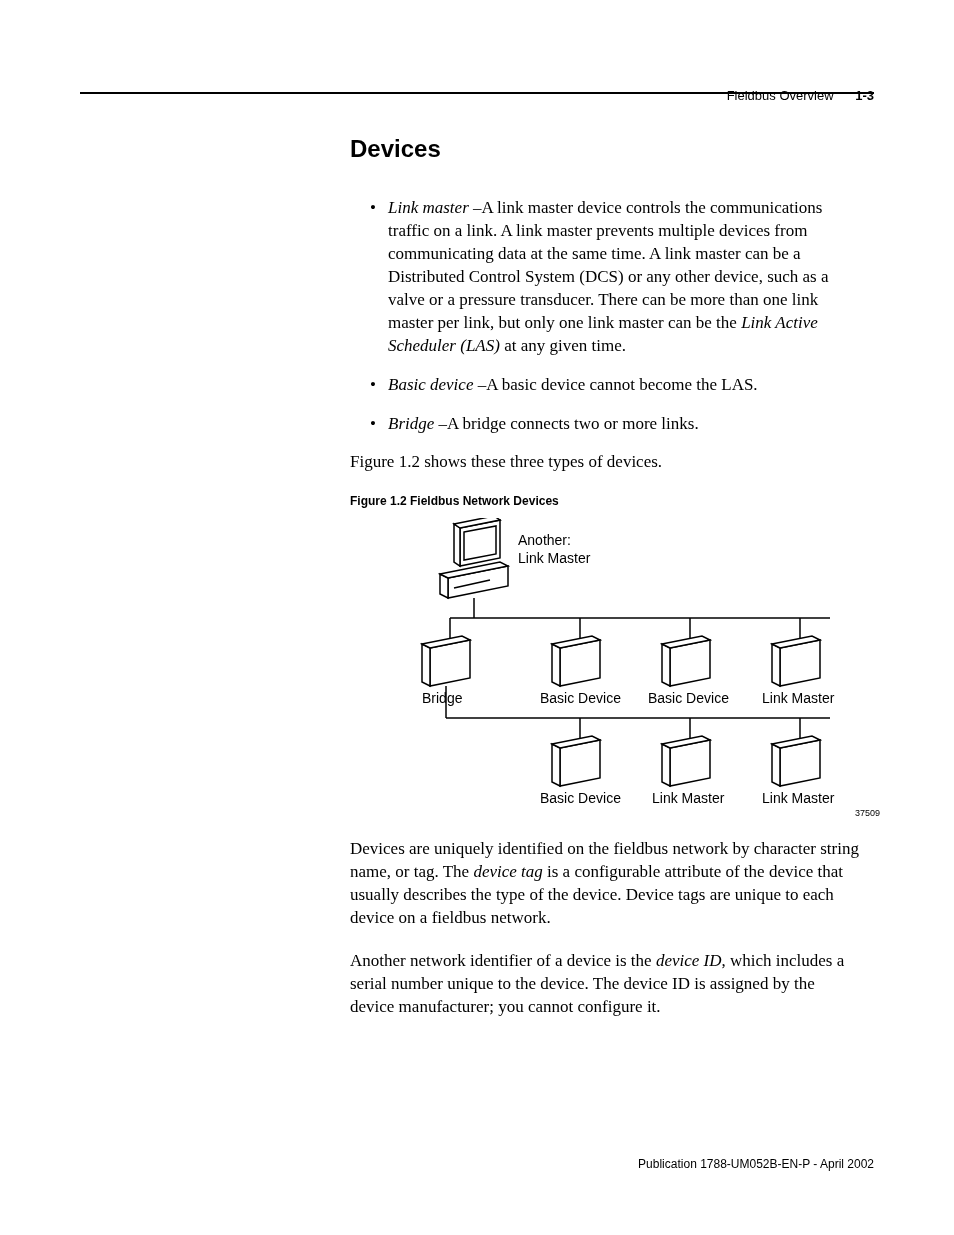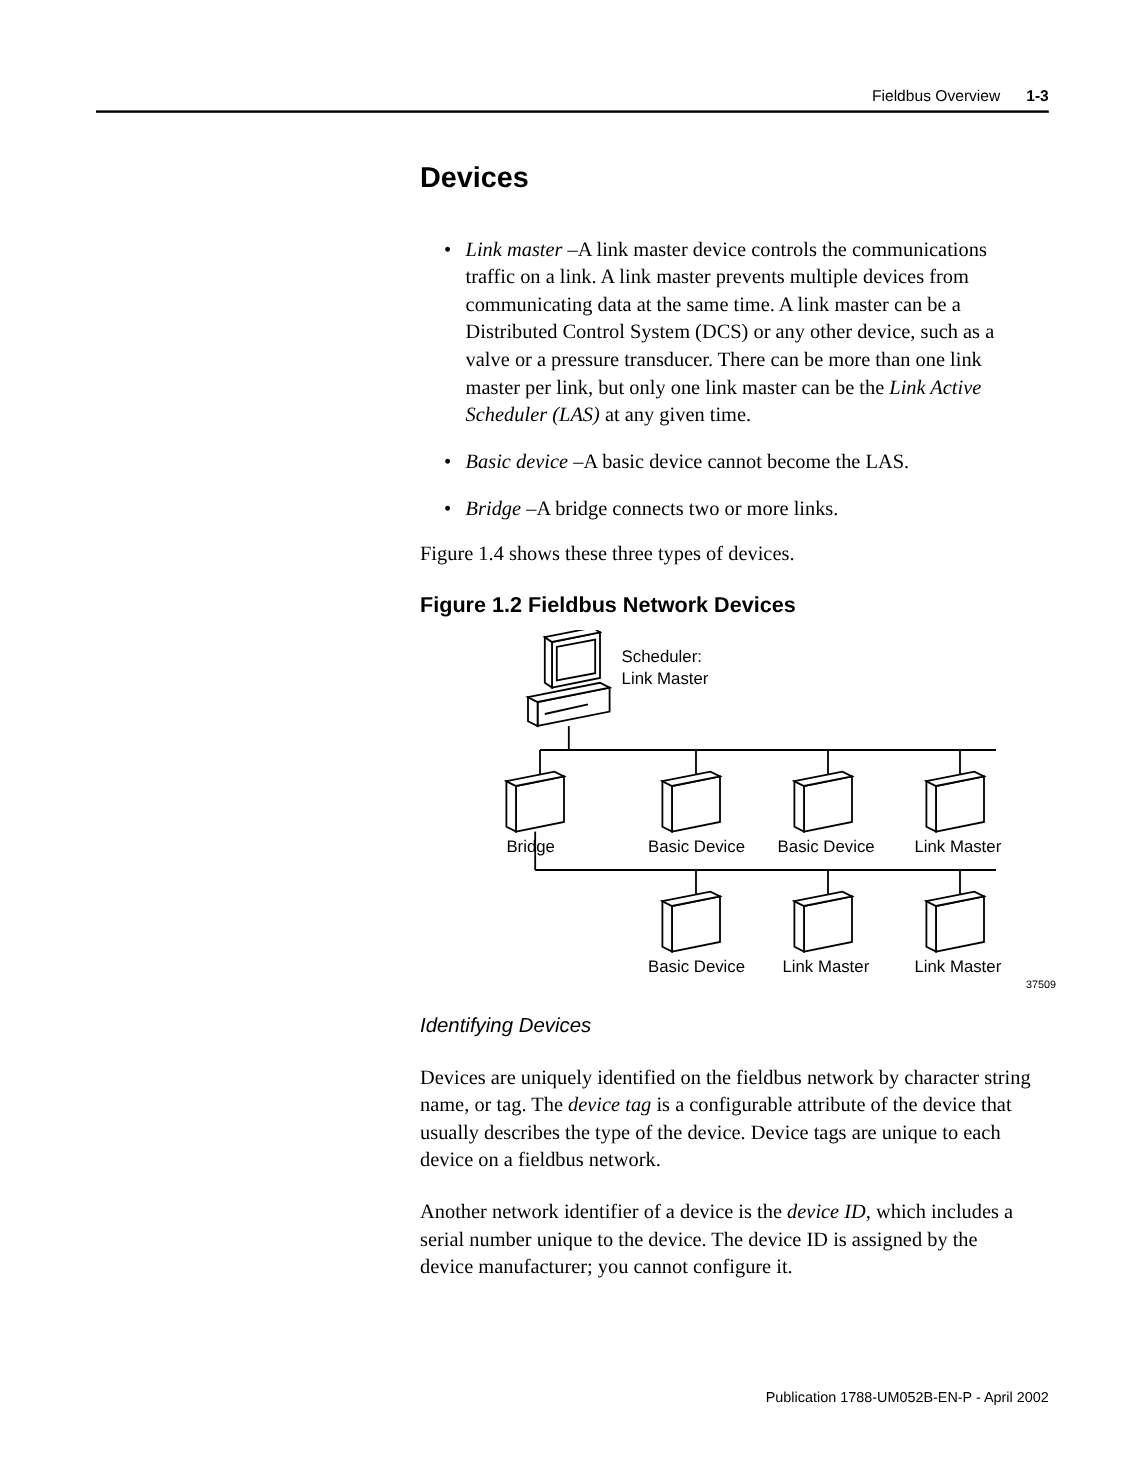--- a/index.html
+++ b/index.html
@@ -6,21 +6,21 @@
   body {
     width: 954px;
     height: 1235px;
     background: #fff;
     font-family: Georgia, 'Times New Roman', serif;
     color: #000;
     position: relative;
   }
   .header {
     position: absolute;
-    top: 72px;
+    top: 88px;
     right: 80px;
     font-family: Arial, Helvetica, sans-serif;
     font-size: 13px;
   }
   .header .title { font-weight: normal; }
   .header .pagenum { font-weight: bold; margin-left: 18px; }
   .header-rule {
     position: absolute;
     top: 92px;
     left: 80px;
@@ -57,21 +57,21 @@
   ul.bullets li::before {
     content: "•";
     position: absolute;
     left: -18px;
     top: 0;
   }
   .italic { font-style: italic; }
   .figcaption {
     font-family: Arial, Helvetica, sans-serif;
     font-weight: bold;
-    font-size: 18px;
+    font-size: 12px;
     margin-top: 6px;
     margin-bottom: 10px;
   }
   .figure {
     width: 490px;
     height: 300px;
     position: relative;
     margin-left: 40px;
     margin-bottom: 20px;
     font-family: Arial, Helvetica, sans-serif;
@@ -121,21 +121,21 @@
       <span class="italic">Link master</span><span> –A link master device controls the communications traffic on a link. A link master prevents multiple devices from communicating data at the same time. A link master can be a Distributed Control System (DCS) or any other device, such as a valve or a pressure transducer. There can be more than one link master per link, but only one link master can be the </span><span class="italic">Link Active Scheduler (LAS)</span><span> at any given time.</span>
     </li>
     <li>
       <span class="italic">Basic device</span><span> –A basic device cannot become the LAS.</span>
     </li>
     <li>
       <span class="italic">Bridge</span><span> –A bridge connects two or more links.</span>
     </li>
   </ul>
 
-  <p class="body">Figure 1.4 shows these three types of devices.</p>
+  <p class="body">Figure 1.2 shows these three types of devices.</p>
 
   <div class="figcaption">Figure 1.2 Fieldbus Network Devices</div>
 
   <div class="figure">
     <svg width="490" height="300">
 
       <g stroke="#000" fill="#fff" stroke-width="1.5">
 
         <polygon points="70,10 110,2 110,40 70,48"></polygon>
         <polygon points="70,10 70,48 64,44 64,6"></polygon>
@@ -191,33 +191,32 @@
         <polygon points="162,226 202,218 210,222 170,230"></polygon>
         <polygon points="280,230 320,222 320,260 280,268"></polygon>
         <polygon points="280,230 280,268 272,264 272,226"></polygon>
         <polygon points="272,226 312,218 320,222 280,230"></polygon>
         <polygon points="390,230 430,222 430,260 390,268"></polygon>
         <polygon points="390,230 390,268 382,264 382,226"></polygon>
         <polygon points="382,226 422,218 430,222 390,230"></polygon>
       </g>
     </svg>
 
-    <div class="lbl" style="left:128px; top:14px;">Scheduler:</div>
+    <div class="lbl" style="left:128px; top:14px;">Another:</div>
     <div class="lbl" style="left:128px; top:32px;">Link Master</div>
     <div class="lbl" style="left:32px; top:172px;">Bridge</div>
     <div class="lbl" style="left:150px; top:172px;">Basic Device</div>
     <div class="lbl" style="left:258px; top:172px;">Basic Device</div>
     <div class="lbl" style="left:372px; top:172px;">Link Master</div>
     <div class="lbl" style="left:150px; top:272px;">Basic Device</div>
     <div class="lbl" style="left:262px; top:272px;">Link Master</div>
     <div class="lbl" style="left:372px; top:272px;">Link Master</div>
     <div class="figref">37509</div>
   </div>
 
-  <h3 class="subhead">Identifying Devices</h3>
 
   <p class="body">
     <span>Devices are uniquely identified on the fieldbus network by character string name, or tag. The </span><span class="italic">device tag</span><span> is a configurable attribute of the device that usually describes the type of the device. Device tags are unique to each device on a fieldbus network.</span>
   </p>
 
   <p class="body">
     <span>Another network identifier of a device is the </span><span class="italic">device ID</span><span>, which includes a serial number unique to the device. The device ID is assigned by the device manufacturer; you cannot configure it.</span>
   </p>
 
 </div>

